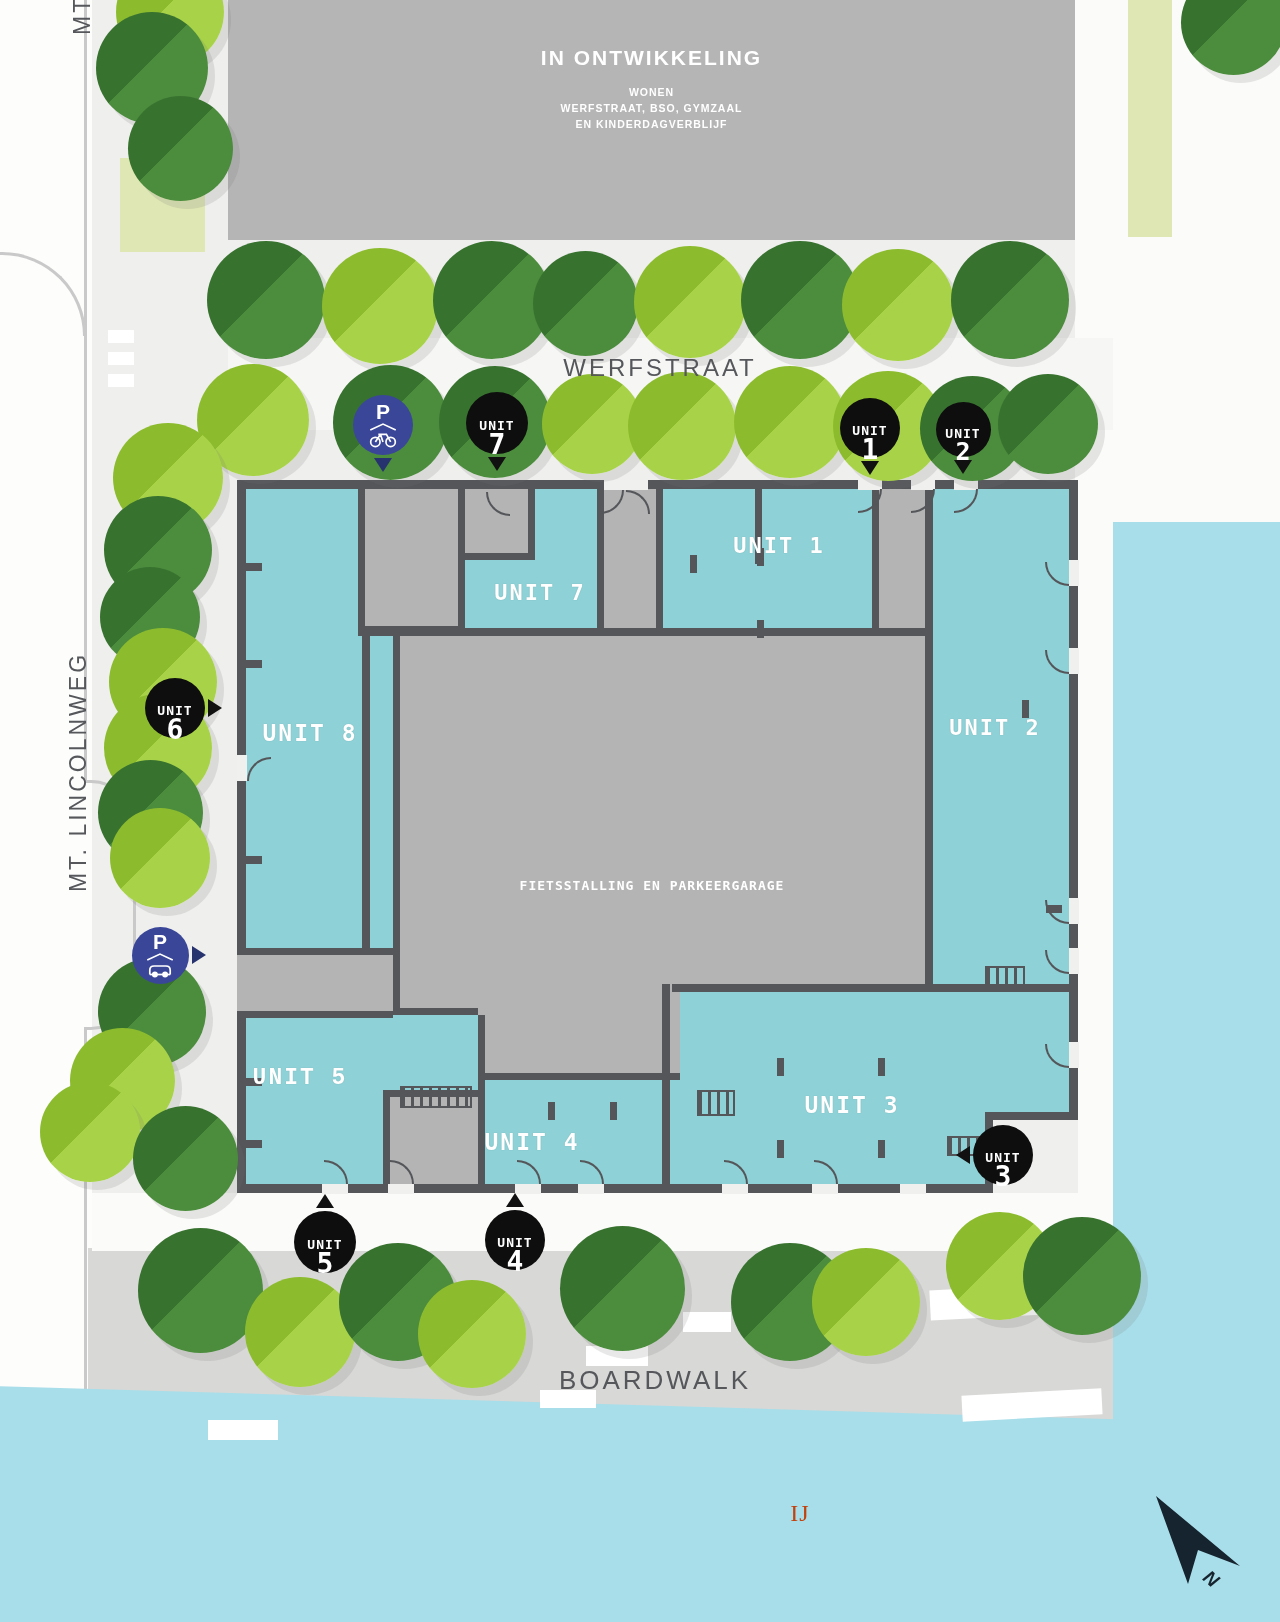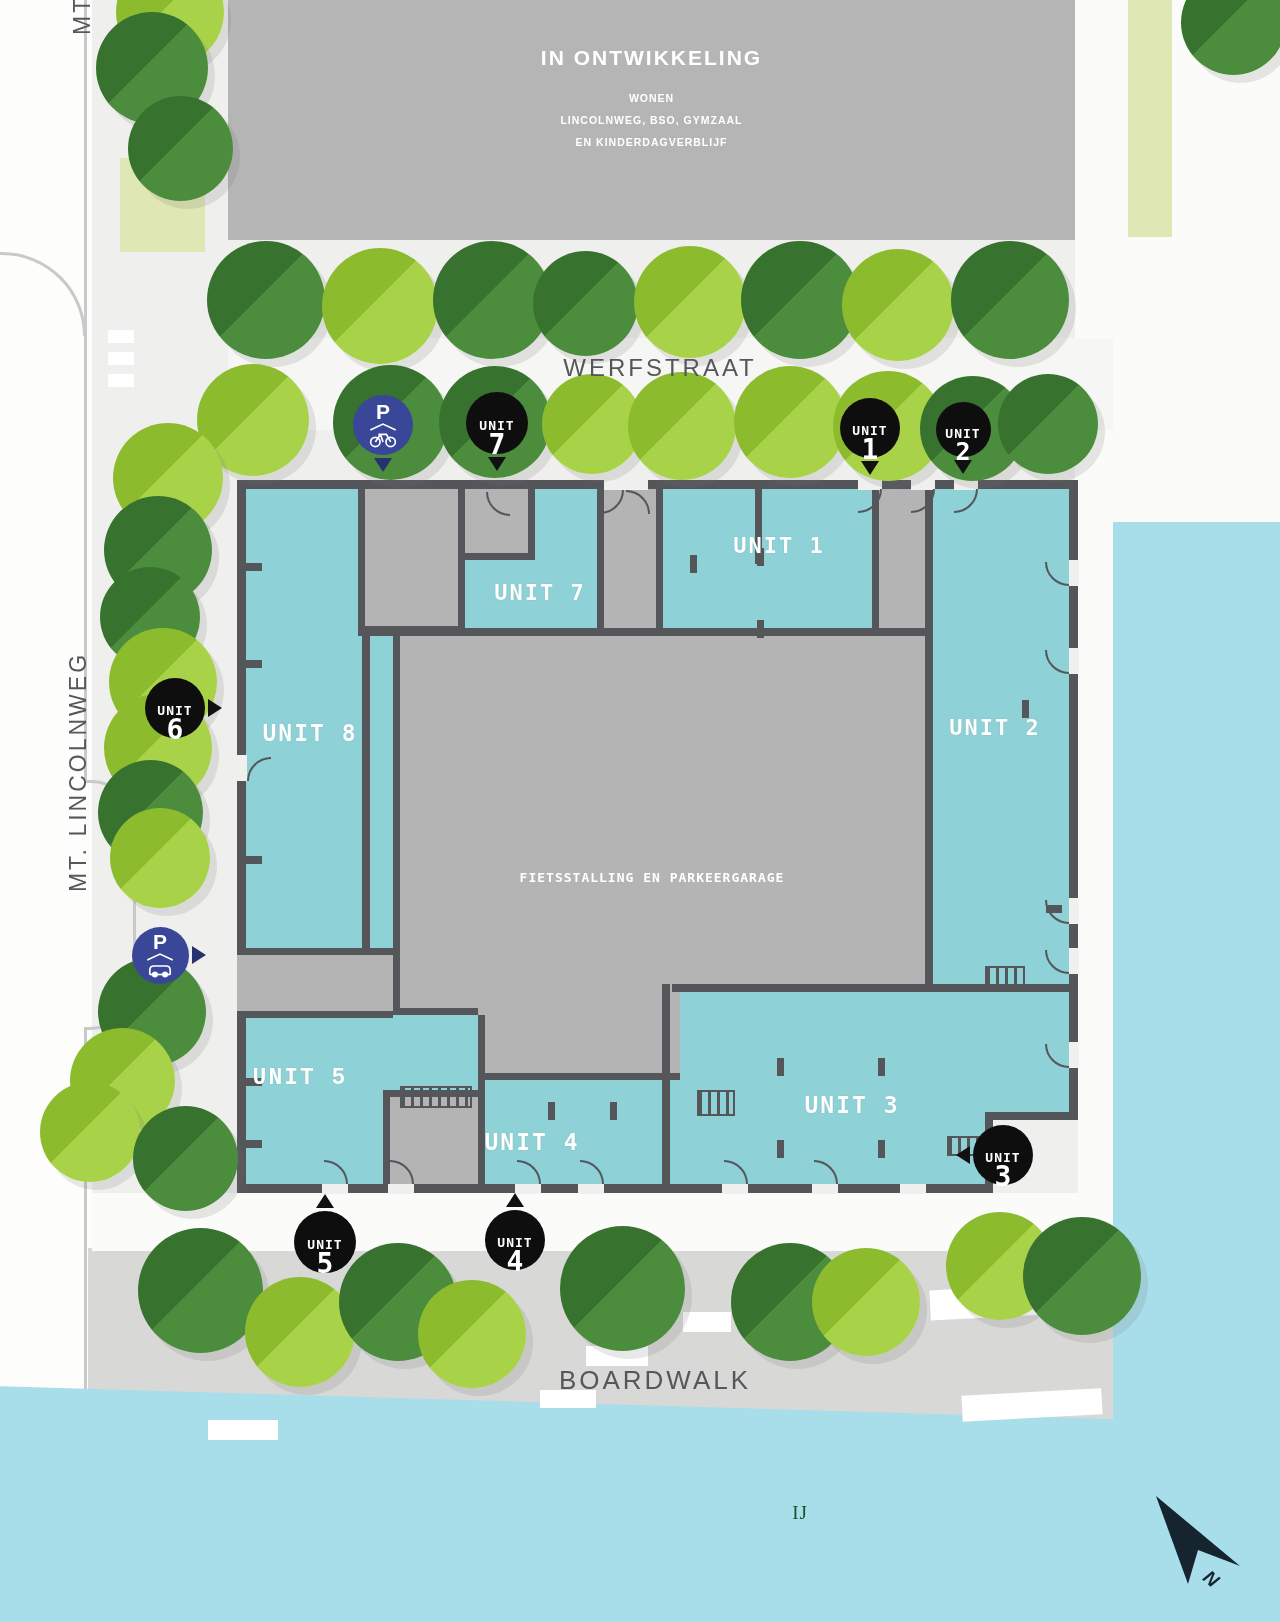--- a/index.html
+++ b/index.html
@@ -40,23 +40,23 @@
   
   .tree{border-radius:50%;box-shadow:7px 8px 0 rgba(110,110,110,.16);}
   .tree.dark{background:linear-gradient(135deg,#38722f 46%,#4c8c3d 46%);}
   .tree.light{background:linear-gradient(135deg,#8cbc2e 46%,#a8d348 46%);}
 
   
   .room-label{color:#fff;font-family:"DejaVu Sans Mono",monospace;font-weight:700;
        letter-spacing:2px;white-space:nowrap;transform:translate(-50%,-50%);
        text-shadow:0 0 1px rgba(40,90,95,.35);}
   .garage-label{color:#fff;font-family:"DejaVu Sans Mono",monospace;font-weight:700;
-       font-size:13px;letter-spacing:1px;white-space:nowrap;transform:translate(-50%,-50%);}
+       font-size:13px;letter-spacing:1px;white-space:nowrap;transform:translate(-50%,-50%);margin-top:8px;}
   .street-label{color:#55575b;font-size:24px;letter-spacing:3px;white-space:nowrap;}
-  .ij-label{color:#14532d;font-family:"Liberation Serif",serif;font-size:19px;
+  .ij-label{color:#c2410c;font-family:"Liberation Serif",serif;font-size:24px;
        letter-spacing:1px;transform:translate(-50%,-50%);}
   .n-label{color:#16242f;font-weight:700;font-size:19px;font-style:italic;}
 
   
   .marker{background:#0e0e0e;border-radius:50%;color:#fff;display:flex;flex-direction:column;
        align-items:center;justify-content:center;
        font-family:"DejaVu Sans Mono",monospace;font-weight:700;}
   .marker.parking{background:#3a4798;}
   .m-top{font-size:13px;line-height:1;letter-spacing:1px;margin-top:32px;}
   .m-num{font-size:28px;line-height:.95;}
@@ -78,24 +78,24 @@
   <div class="abs white" style="left:1078px;top:480px;width:35px;height:713px;"></div>
 
   <div class="abs curb" style="left:84px;top:0;width:3px;height:780px;border-right-width:3px;"></div>
   <div class="abs curb" style="left:84px;top:780px;width:52px;height:250px;border-width:3px;border-left:none;border-radius:0 45px 45px 0;"></div>
   <div class="abs curb" style="left:84px;top:1030px;width:3px;height:360px;border-right-width:3px;"></div>
   <div class="abs curb" style="left:0;top:252px;width:86px;height:84px;border-top-width:3px;border-right-width:3px;border-top-right-radius:84px;"></div>
 
   <div class="abs water" style="left:1113px;top:522px;width:167px;height:1100px;"></div>
   <div class="abs water" style="left:-40px;top:1385px;width:1400px;height:280px;transform:rotate(1.7deg);transform-origin:top left;"></div>
 
-  <div class="abs devblock" style="left:228px;top:0;width:847px;height:240px;gap:6px;">
+  <div class="abs devblock" style="left:228px;top:0;width:847px;height:240px;">
     <div class="dev-title">IN ONTWIKKELING</div>
     <div class="dev-line first">WONEN</div>
-    <div class="dev-line">LINCOLNWEG, BSO, GYMZAAL</div>
+    <div class="dev-line">WERFSTRAAT, BSO, GYMZAAL</div>
     <div class="dev-line">EN KINDERDAGVERBLIJF</div>
   </div>
 
   <div class="abs building" style="left:237px;top:480px;width:841px;height:713px;"></div>
 
   <div class="abs grayblk" style="left:358px;top:489px;width:107px;height:144px;border-left-width:7px;border-right-width:7px;border-bottom-width:7px;"></div>
   <div class="abs grayblk" style="left:465px;top:489px;width:70px;height:71px;border-right-width:7px;border-bottom-width:7px;"></div>
   <div class="abs grayblk" style="left:597px;top:489px;width:66px;height:144px;border-left-width:7px;border-right-width:7px;"></div>
   <div class="abs grayblk" style="left:872px;top:489px;width:58px;height:144px;border-left-width:7px;"></div>
   <div class="abs grayblk" style="left:393px;top:628px;width:85px;height:387px;border-left-width:7px;border-bottom-width:7px;"></div>

